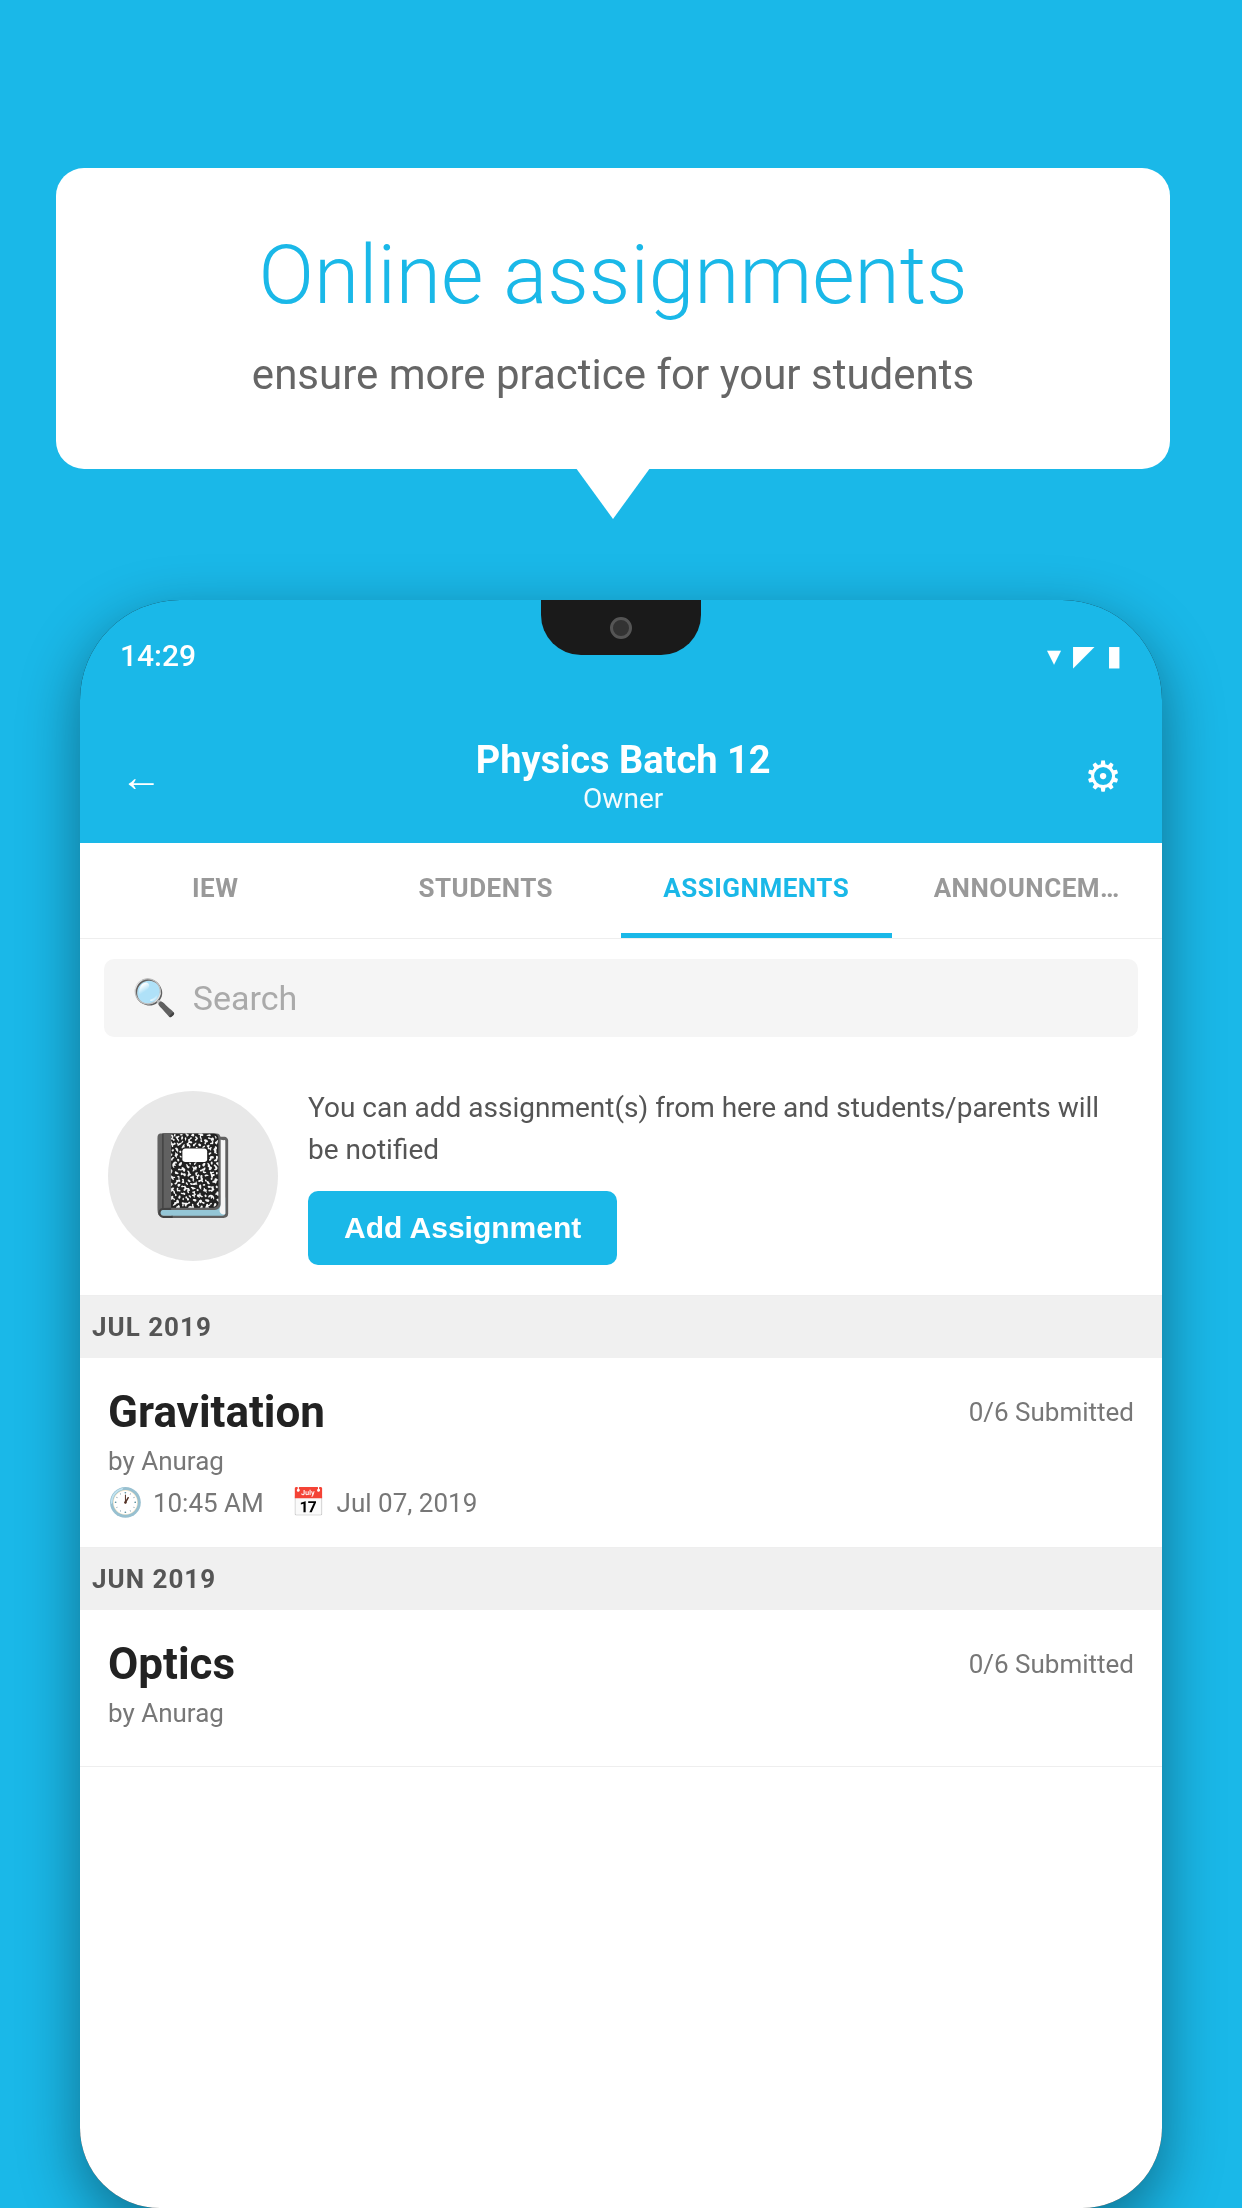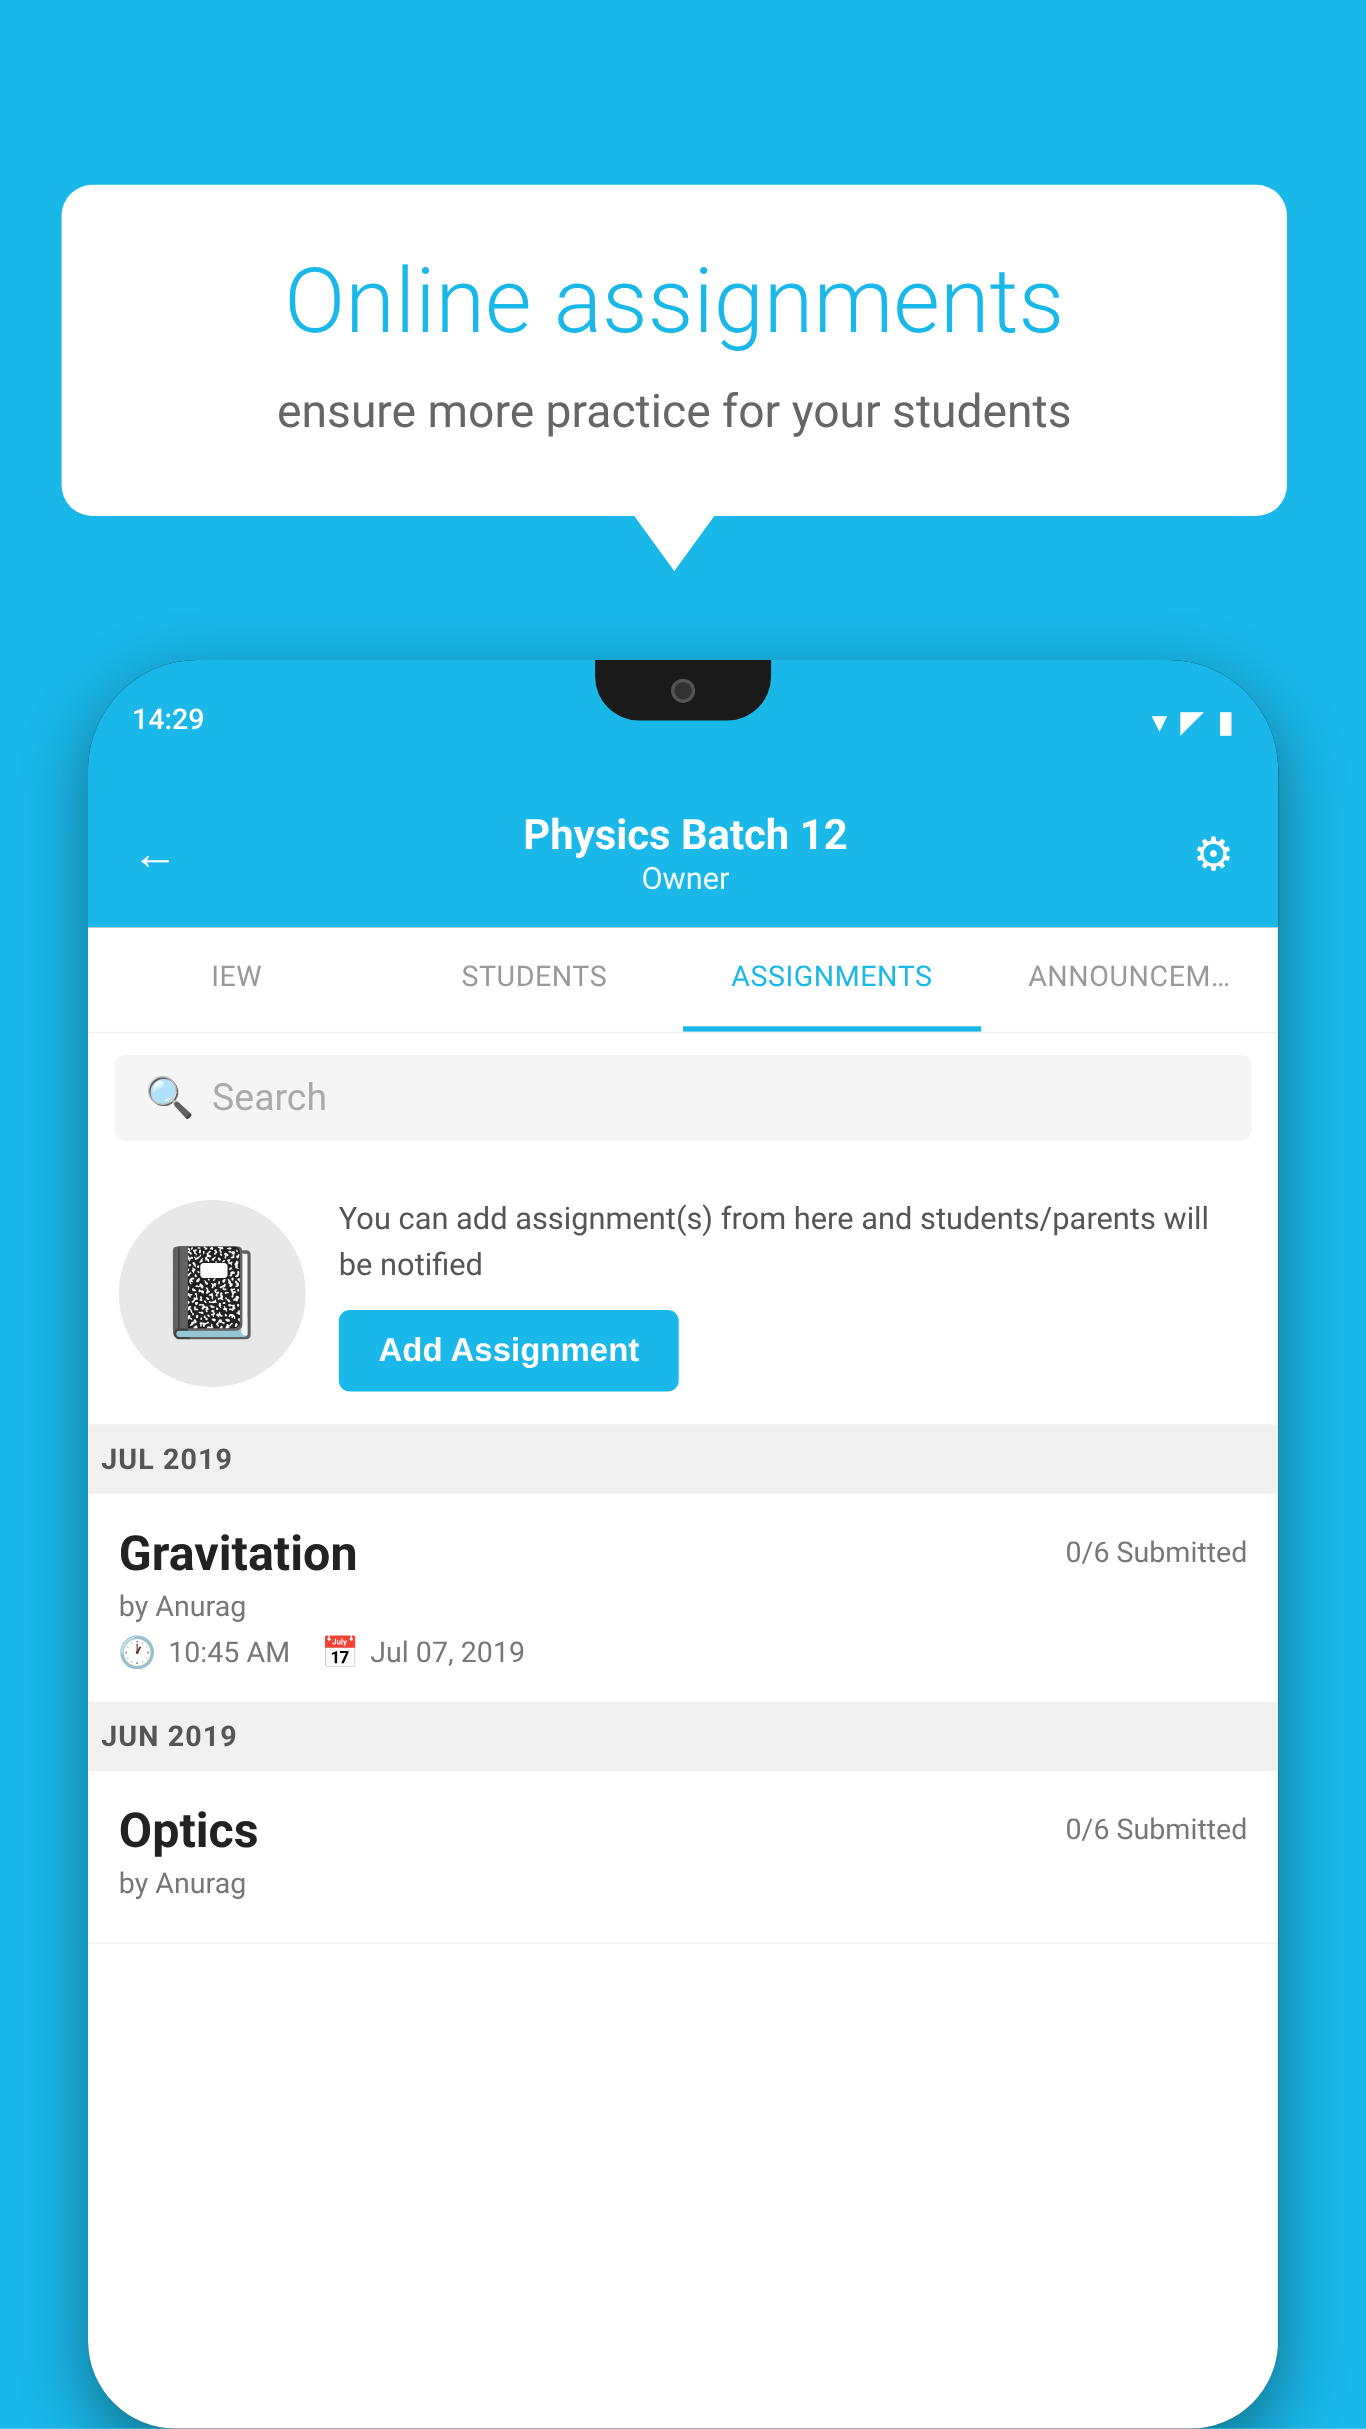--- a/index.html
+++ b/index.html
@@ -67,21 +67,21 @@
       height: 110px;
       position: relative;
       display: flex;
       align-items: center;
       justify-content: space-between;
       padding: 0 40px;
       border-radius: 90px 90px 0 0;
     }
     .status-time {
       color: white;
-      font-size: 26px;
+      font-size: 30px;
       font-weight: 500;
     }
     .notch {
       position: absolute;
       top: 0;
       left: 50%;
       transform: translateX(-50%);
       width: 160px;
       height: 55px;
       background: #1a1a1a;
@@ -144,21 +144,21 @@
       background: white;
       display: flex;
       border-bottom: 1px solid #eee;
       overflow: hidden;
     }
     .tab-item {
       flex: 1;
       padding: 30px 24px;
       text-align: center;
       font-size: 26px;
-      font-weight: 400;
+      font-weight: 700;
       color: #999;
       border-bottom: 5px solid transparent;
       letter-spacing: 0.5px;
     }
     .tab-item.active {
       color: #1ab8e8;
       border-bottom: 5px solid #1ab8e8;
     }
 
     

